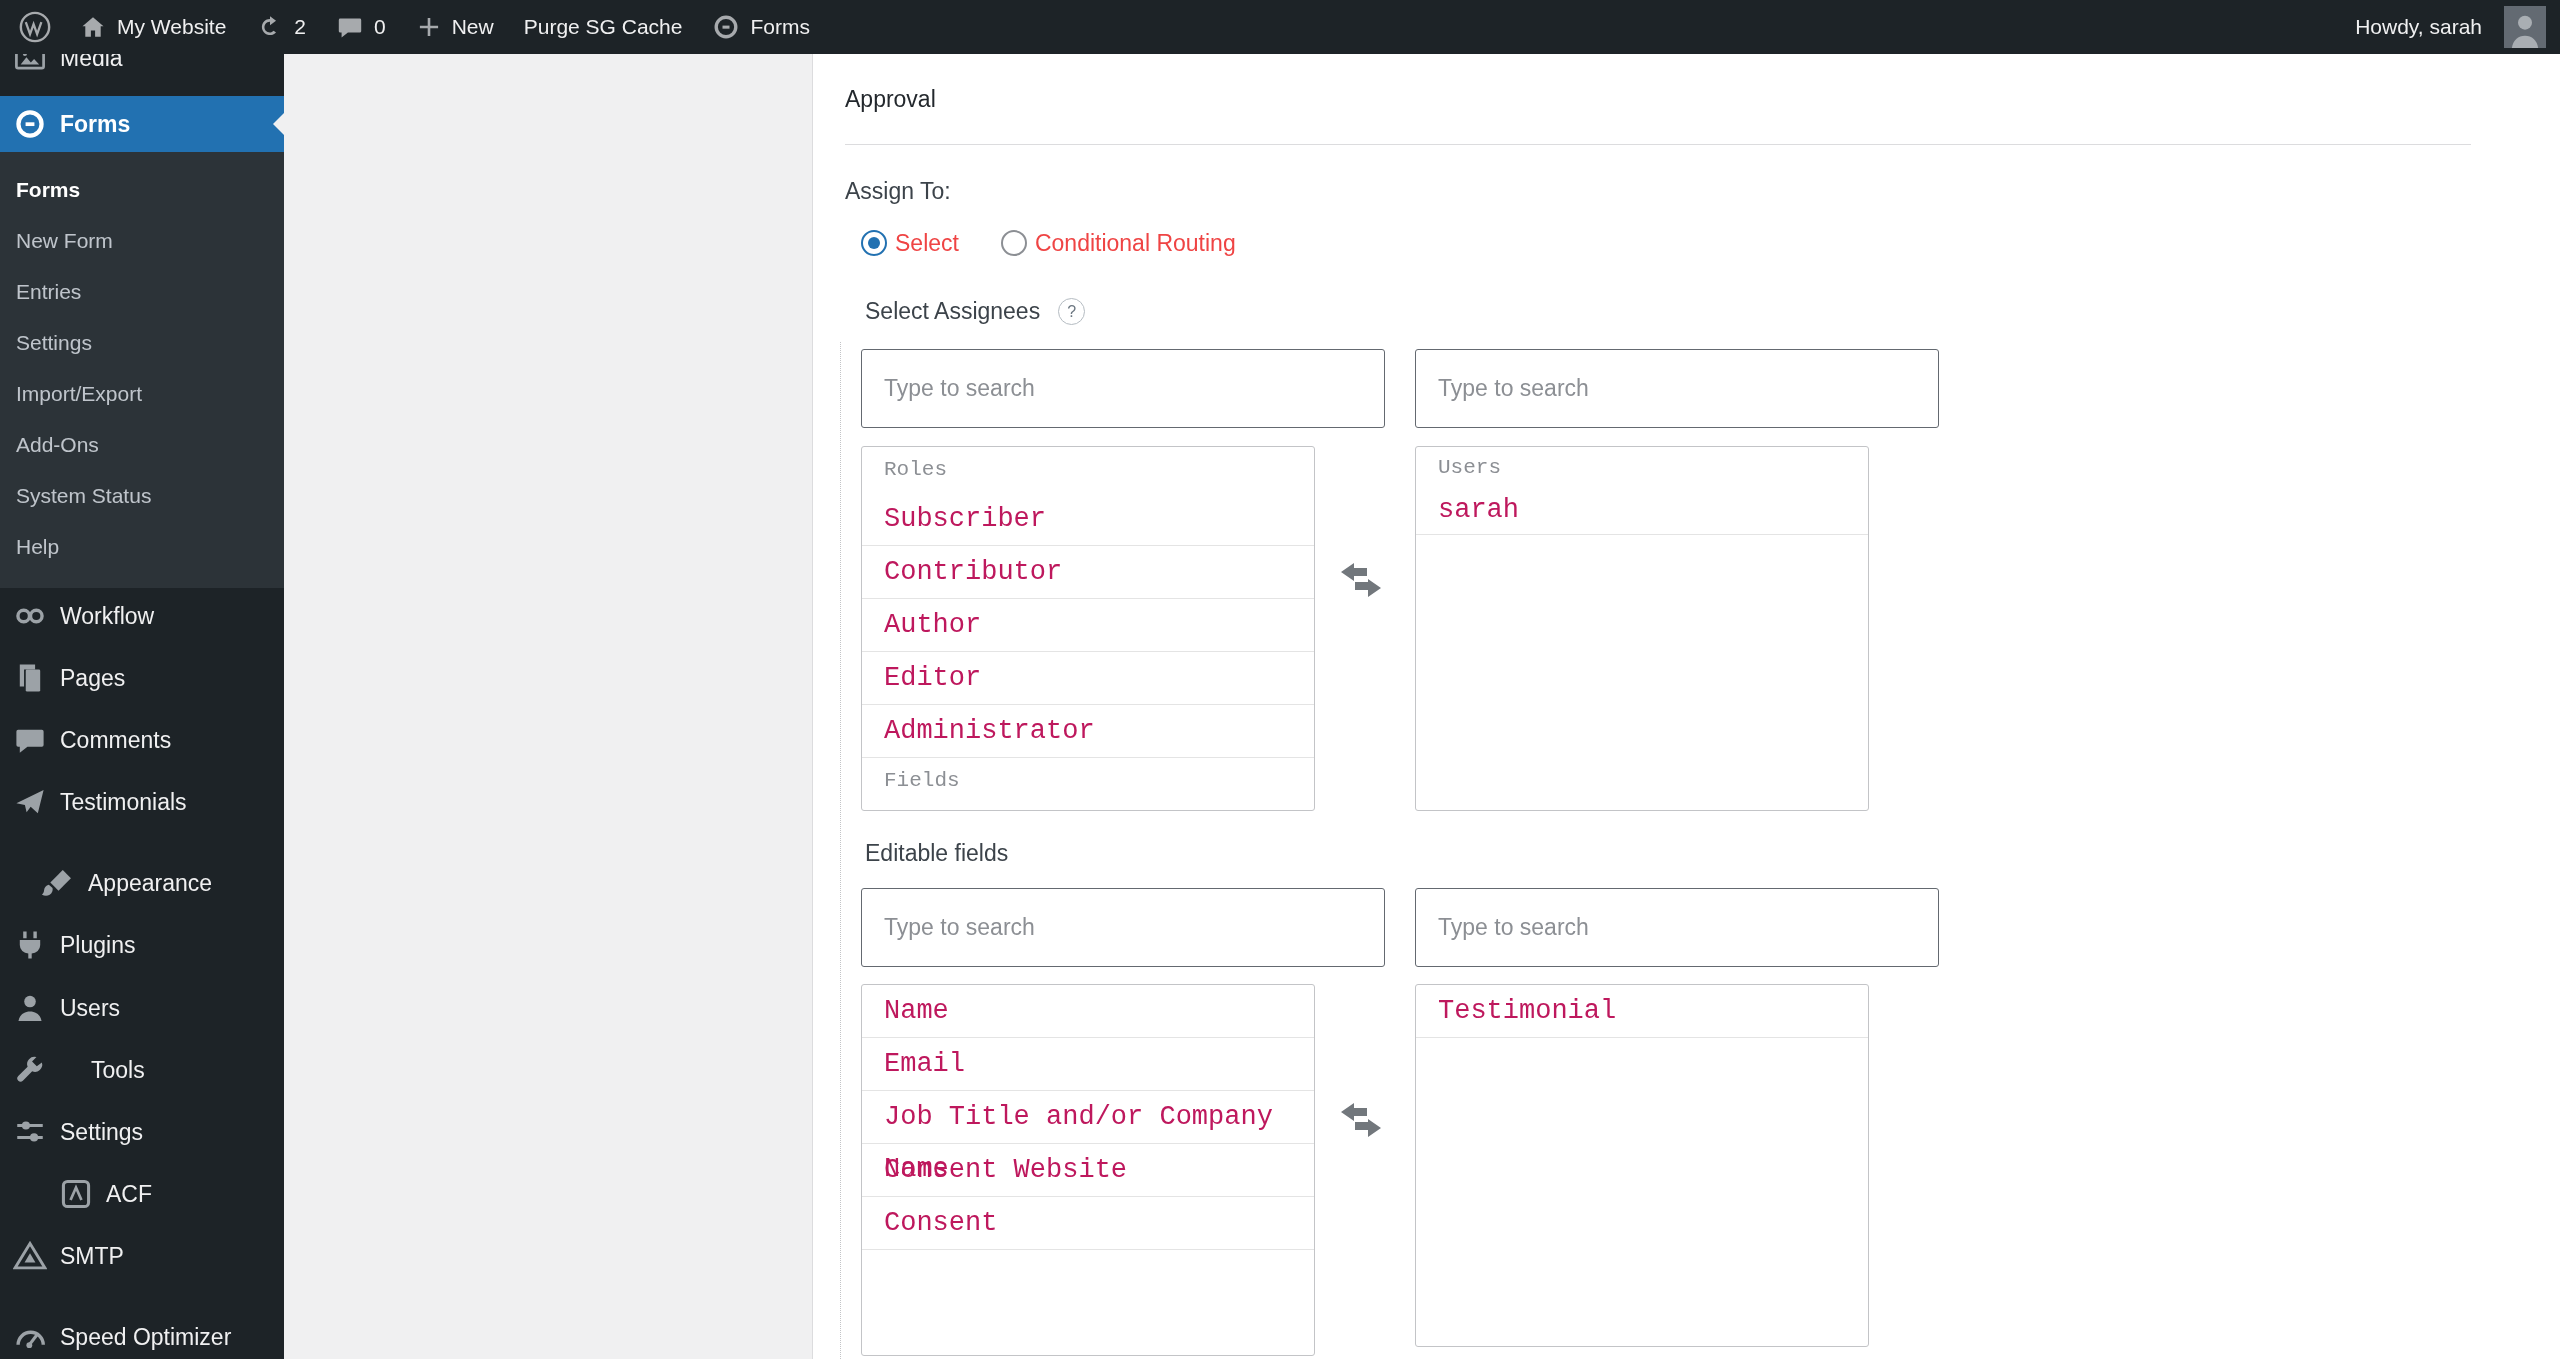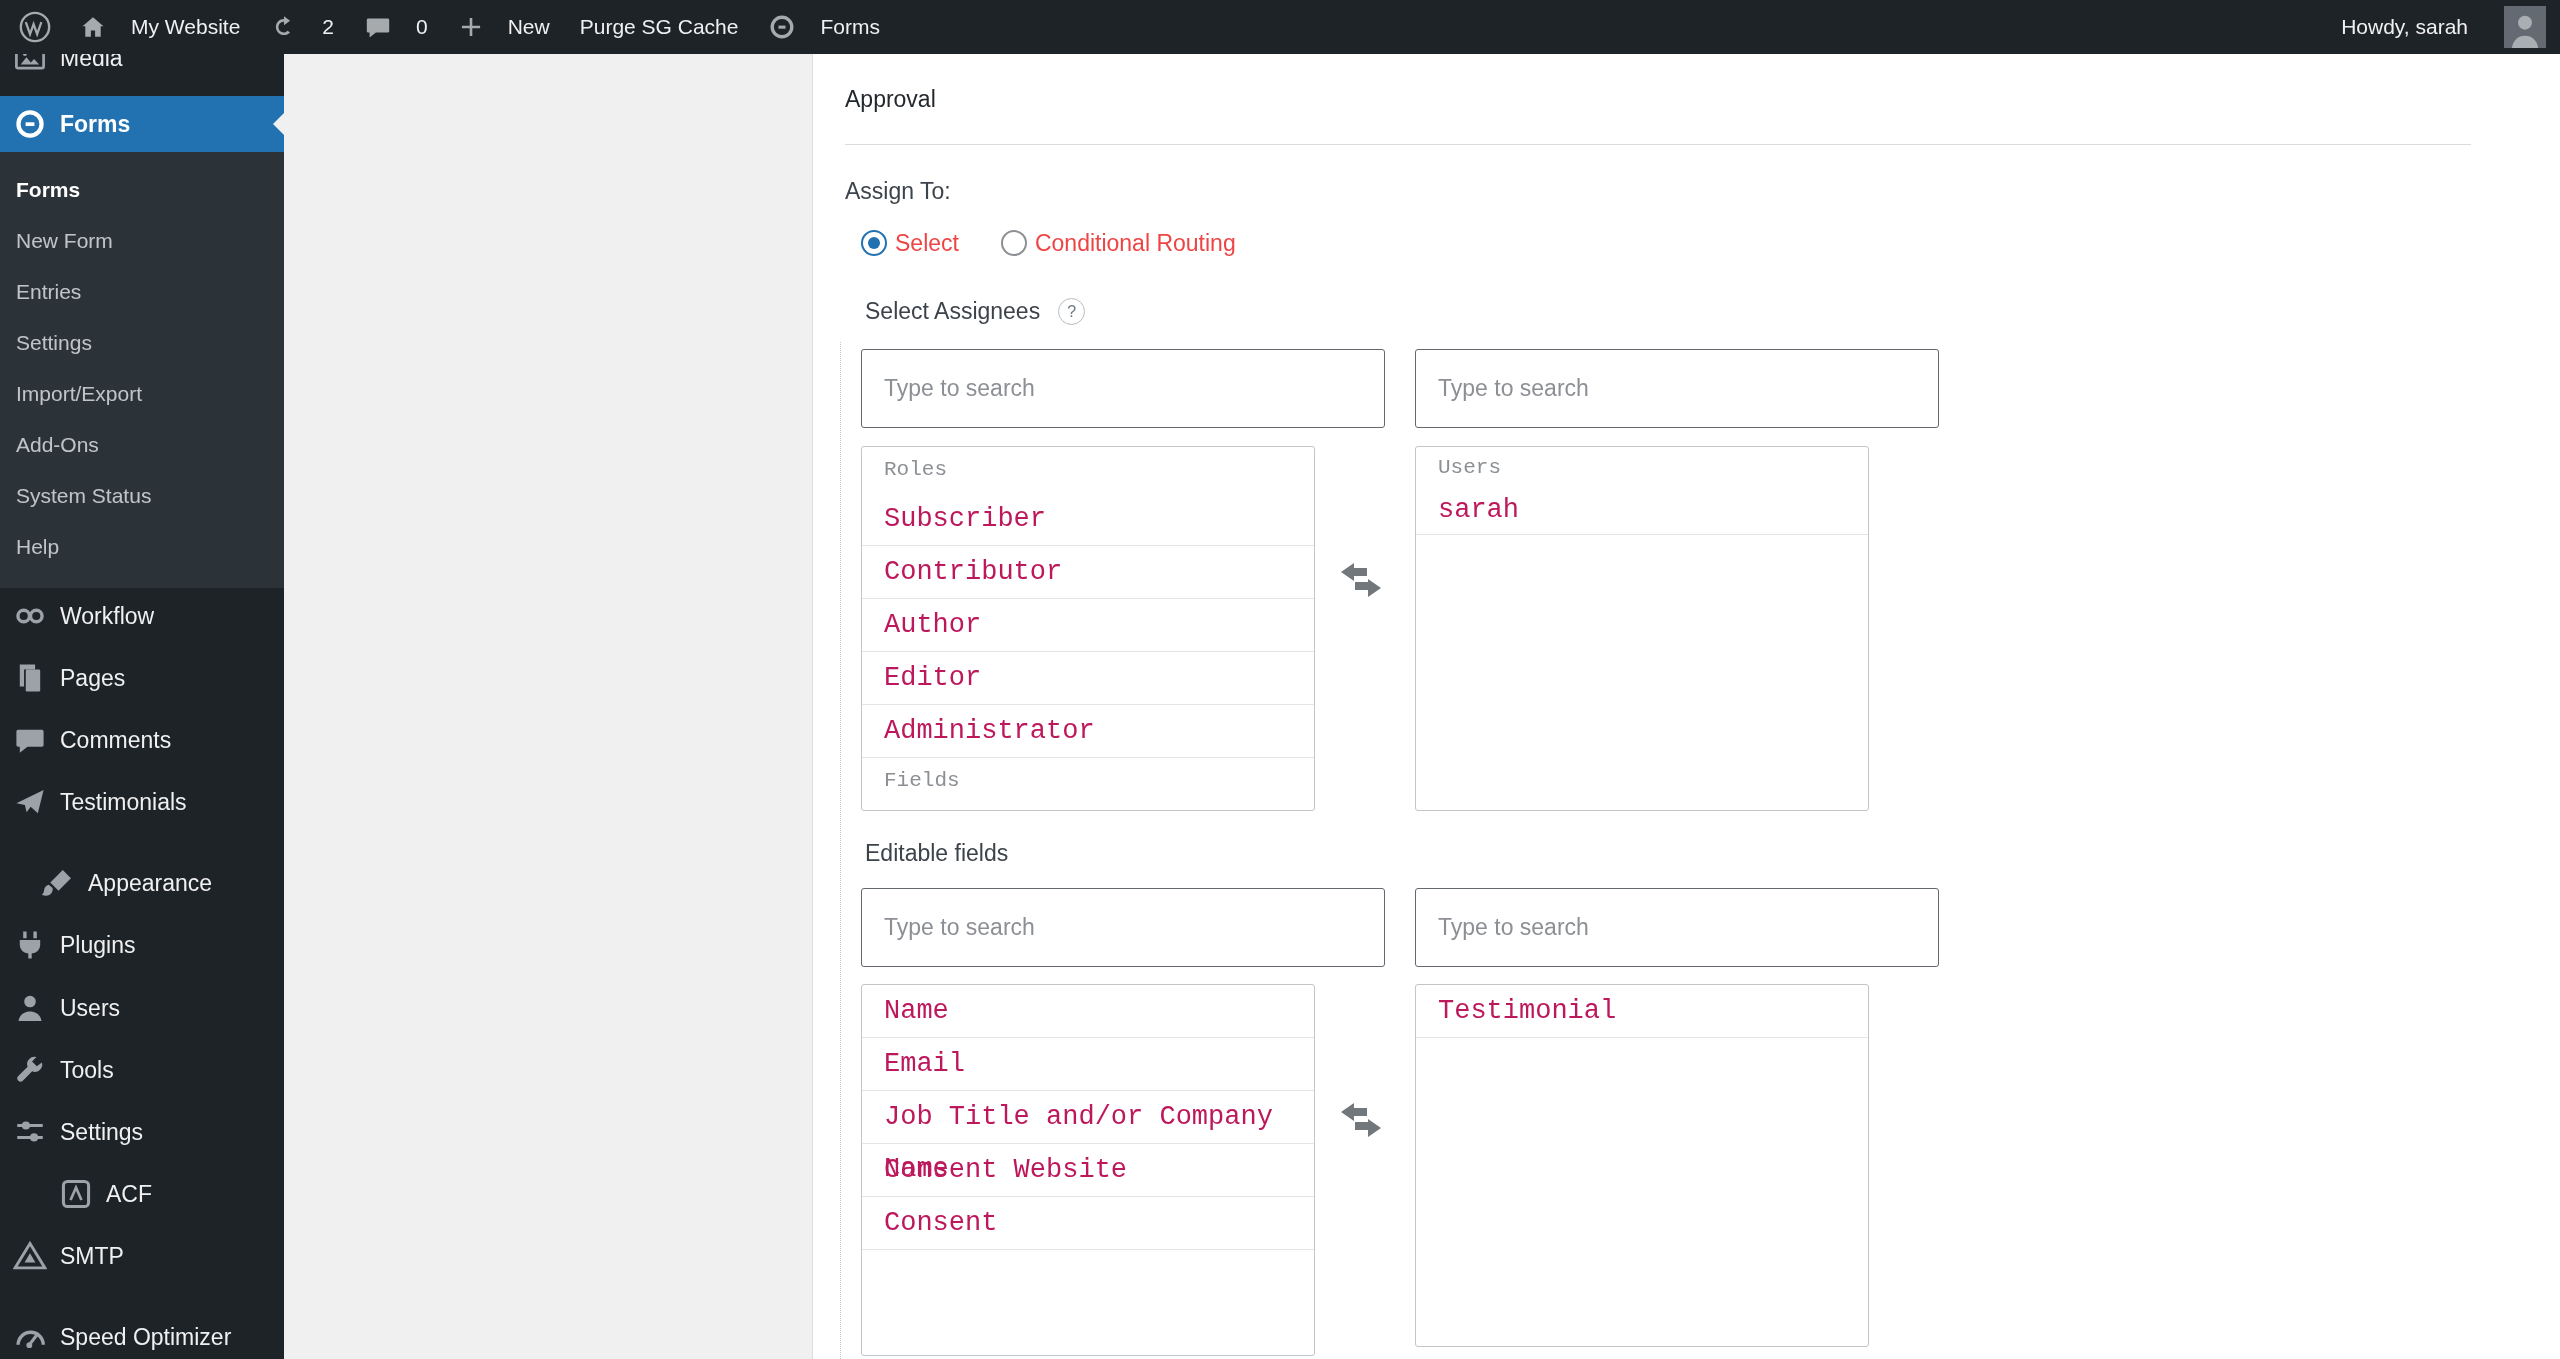--- a/index.html
+++ b/index.html
@@ -11,21 +11,21 @@
     position:relative;
     color:#3c434a;
   }
 
   
   #admin-bar {
     position:absolute; top:0; left:0; width:2560px; height:54px;
     background:#1d2327; color:#f0f0f1; z-index:50;
     display:flex; align-items:center; font-size:21px;
   }
-  .ab-item { display:flex; align-items:center; gap:24px; height:54px; padding:0 15px; cursor:pointer; white-space:nowrap; }
+  .ab-item { display:flex; align-items:center; gap:10px; height:54px; padding:0 15px; cursor:pointer; white-space:nowrap; }
   .ab-item .ab-count { color:#f0f0f1; }
   .ab-right { margin-left:auto; display:flex; align-items:center; padding-right:14px; }
   .ab-avatar { width:42px; height:42px; display:block; margin-left:12px; }
 
   
   #sidebar { position:absolute; top:0; left:0; width:284px; height:1359px; background:#1d2327; z-index:10; overflow:hidden; }
   .mi { position:absolute; left:0; width:284px; height:62px; display:flex; align-items:center; cursor:pointer; }
   .mi-icon { flex:0 0 60px; display:flex; justify-content:center; align-items:center; color:#9ca2a7; }
   .mi-icon svg { width:34px; height:34px; }
   .mi-label { color:#f0f0f1; font-size:23px; }
@@ -243,21 +243,21 @@
   </div>
   <div class="mi" style="top:977px;">
     <span class="mi-icon">
       <svg viewBox="0 0 20 20" fill="currentColor">
           <circle cx="10" cy="6.2" r="3.4"></circle>
           <path d="M3.2 17.6c.7-3.7 3.4-5.6 6.8-5.6s6.1 1.9 6.8 5.6z"></path>
         </svg>
     </span>
     <span class="mi-label">Users</span>
   </div>
-  <div class="mi" style="top:1039px;">
+  <div class="mi" style="top:1039px;gap:31px;">
     <span class="mi-icon">
       <svg viewBox="0 0 20 20" fill="currentColor">
           <path d="M17 5.6a4.3 4.3 0 01-5.7 5.2l-5.5 5.5a1.9 1.9 0 11-2.7-2.7l5.5-5.5A4.3 4.3 0 0113.8 2.4L11.2 5l2.8 2.8z"></path>
         </svg>
     </span>
     <span class="mi-label">Tools</span>
   </div>
   <div class="mi" style="top:1101px;">
     <span class="mi-icon">
       <svg viewBox="0 0 20 20">

